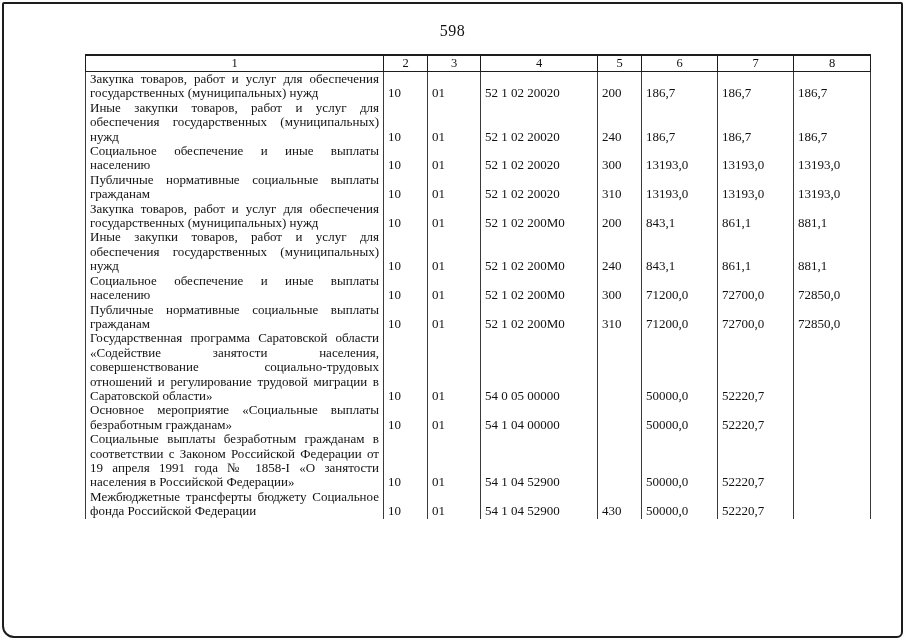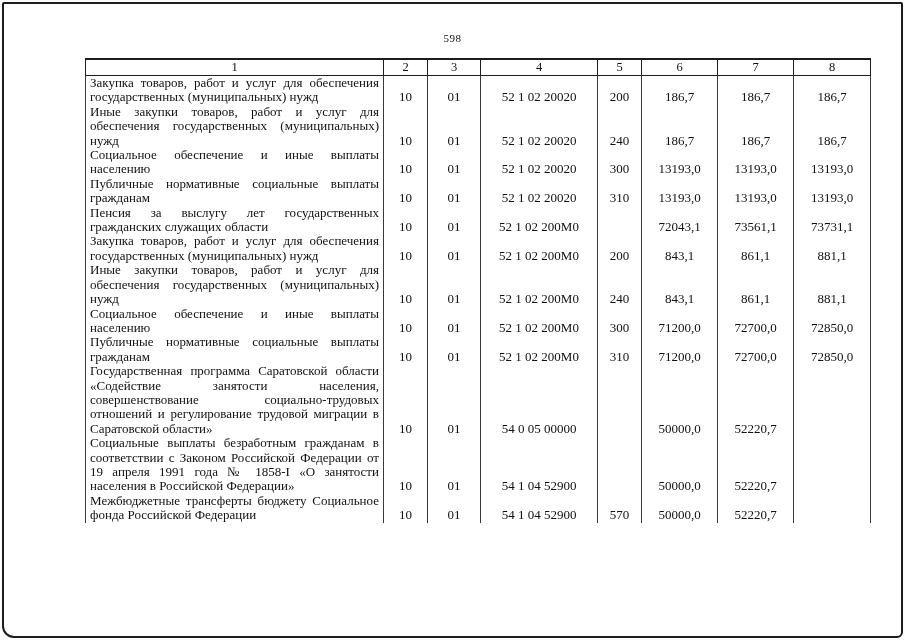--- a/index.html
+++ b/index.html
@@ -18,22 +18,22 @@
   }
   .page {
     position: absolute;
     top: 2px; left: 2px; right: 2px; bottom: 2px;
     border: 2px solid #1c1c1c;
     border-radius: 2px 2px 6px 12px;
     background: #ffffff;
   }
   .page-number {
     text-align: center;
-    padding-top: 28px;
-    font-size: 11px;
+    padding-top: 18px;
+    font-size: 16px;
     letter-spacing: 0.5px;
   }
   table.budget {
     table-layout: fixed;
     border-collapse: collapse;
     width: 785px;
     margin: 14px 0 0 81px;
     font-size: 13px;
     line-height: 14.4px;
   }
@@ -50,23 +50,23 @@
   table.budget td {
     border-left: 1px solid #3a3a3a;
     border-right: 1px solid #3a3a3a;
     padding: 0 4px;
     vertical-align: bottom;
   }
   td.c-name {
     text-align: justify;
     padding: 0 6px 0 8px;
   }
-  td.c-center { text-align: center; }
+  td.c-center { text-align: left; }
   td.c-amt {
-    text-align: center;
+    text-align: left;
     padding-right: 7px;
   }
   tbody tr td { border-bottom: none; border-top: none; }
 </style>
 </head>
 <body>
 
 <div class="screen">
   <div class="page">
 
@@ -130,30 +130,20 @@
     <td class="c-name">Публичные нормативные социальные выплаты гражданам</td>
     <td class="c-center">10</td>
     <td class="c-center">01</td>
     <td class="c-center">52 1 02 20020</td>
     <td class="c-center">310</td>
     <td class="c-amt">13193,0</td>
     <td class="c-amt">13193,0</td>
     <td class="c-amt">13193,0</td>
   </tr>
           <tr>
-    <td class="c-name">Пенсия за выслугу лет государственных гражданских служащих области</td>
-    <td class="c-center">10</td>
-    <td class="c-center">01</td>
-    <td class="c-center">52 1 02 200М0</td>
-    <td class="c-center"></td>
-    <td class="c-amt">72043,1</td>
-    <td class="c-amt">73561,1</td>
-    <td class="c-amt">73731,1</td>
-  </tr>
-          <tr>
     <td class="c-name">Закупка товаров, работ и услуг для обеспечения государственных (муниципальных) нужд</td>
     <td class="c-center">10</td>
     <td class="c-center">01</td>
     <td class="c-center">52 1 02 200М0</td>
     <td class="c-center">200</td>
     <td class="c-amt">843,1</td>
     <td class="c-amt">861,1</td>
     <td class="c-amt">881,1</td>
   </tr>
           <tr>
@@ -190,35 +180,45 @@
     <td class="c-name">Государственная программа Саратовской области «Содействие занятости населения, совершенствование социально-трудовых отношений и регулирование трудовой миграции в Саратовской области»</td>
     <td class="c-center">10</td>
     <td class="c-center">01</td>
     <td class="c-center">54 0 05 00000</td>
     <td class="c-center"></td>
     <td class="c-amt">50000,0</td>
     <td class="c-amt">52220,7</td>
     <td class="c-amt"></td>
   </tr>
           <tr>
+    <td class="c-name">Основное мероприятие «Социальные выплаты безработным гражданам»</td>
+    <td class="c-center">10</td>
+    <td class="c-center">01</td>
+    <td class="c-center">54 1 04 00000</td>
+    <td class="c-center"></td>
+    <td class="c-amt">50000,0</td>
+    <td class="c-amt">52220,7</td>
+    <td class="c-amt"></td>
+  </tr>
+          <tr>
     <td class="c-name">Социальные выплаты безработным гражданам в соответствии с Законом Российской Федерации от 19 апреля 1991 года № 1858-I «О занятости населения в Российской Федерации»</td>
     <td class="c-center">10</td>
     <td class="c-center">01</td>
     <td class="c-center">54 1 04 52900</td>
     <td class="c-center"></td>
     <td class="c-amt">50000,0</td>
     <td class="c-amt">52220,7</td>
     <td class="c-amt"></td>
   </tr>
           <tr>
     <td class="c-name">Межбюджетные трансферты бюджету Социальное фонда Российской Федерации</td>
     <td class="c-center">10</td>
     <td class="c-center">01</td>
     <td class="c-center">54 1 04 52900</td>
-    <td class="c-center">570</td>
+    <td class="c-center">430</td>
     <td class="c-amt">50000,0</td>
     <td class="c-amt">52220,7</td>
     <td class="c-amt"></td>
   </tr>
         </tbody>
     </table>
 
   </div>
 </div>
 

